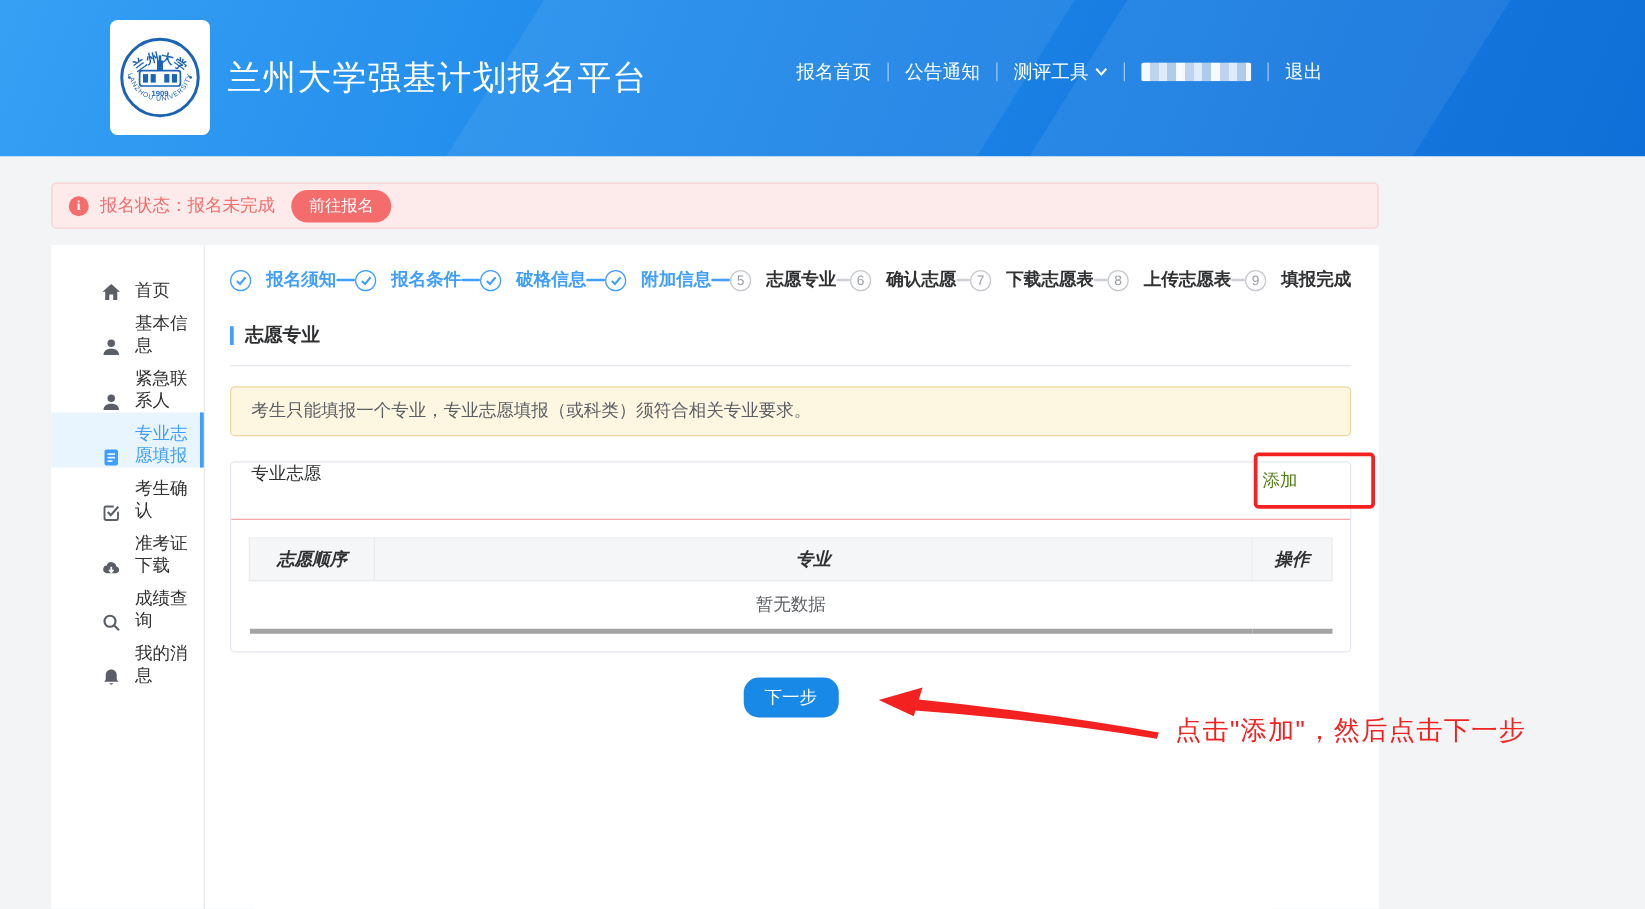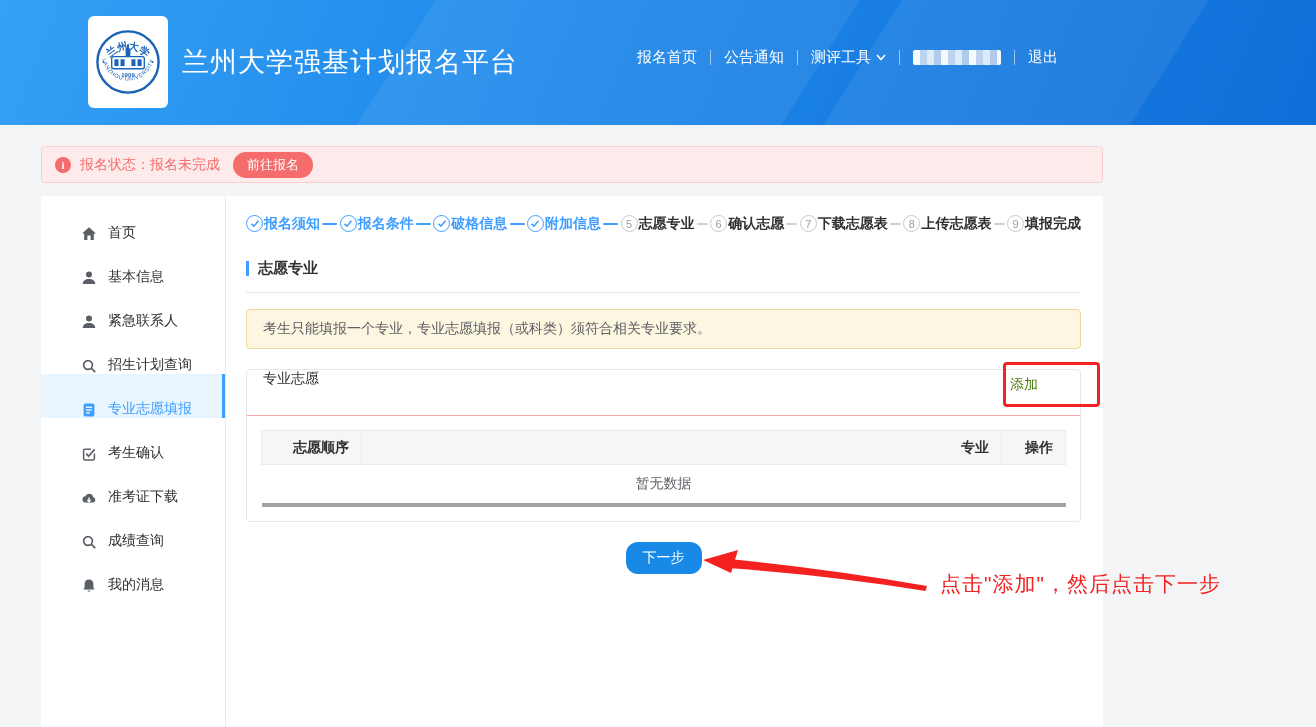--- a/index.html
+++ b/index.html
@@ -39,21 +39,21 @@
     font-size:14px; color:#303133; cursor:pointer; }
   .menu-item .mi-icon { width:16px; height:16px; color:#5a5e66; flex:0 0 16px; }
   .menu-item.active { background:#e8f4fe; color:#409eff; }
   .menu-item.active .mi-icon { color:#409eff; }
   .menu-item.active::after { content:''; position:absolute; right:0; top:0; bottom:0; width:3px; background:#409eff; }
 
   .content { flex:1; padding:16px 22px 0 20px; }
 
   
   .steps { display:flex; align-items:center; justify-content:space-between; margin-bottom:20px; height:24px; }
-  .step { display:flex; align-items:flex-start; gap:1px; font-size:14px; font-weight:bold; white-space:nowrap; }
+  .step { display:flex; align-items:flex-end; gap:12px; font-size:14px; font-weight:bold; white-space:nowrap; }
   .step.done { color:#409eff; }
   .step.pending { color:#303133; }
   .circle { width:17px; height:17px; border-radius:50%; display:flex; align-items:center; justify-content:center; flex:0 0 17px; }
   .step.done .circle { border:1.5px solid #409eff; }
   .step.pending .circle { border:1.5px solid #c6c9ce; color:#9a9da2; font-size:11px; font-weight:normal; }
   .connector { height:2.5px; border-radius:2px; }
   .connector.blue { width:15px; background:#409eff; }
   .connector.gray { width:11px; background:#cdd0d6; }
 
   
@@ -67,21 +67,21 @@
 
   
   .panel { border:1px solid #e4e7ed; border-radius:4px; }
   .panel-header { display:flex; justify-content:space-between; align-items:flex-start; height:46px; padding:0 16px;
     border-bottom:1px solid #fca5a5; }
   .panel-title { font-size:14px; color:#303133; }
   .add-btn { color:#4d7c0f; font-size:14px; background:none; border:none; cursor:pointer; padding:6px 26px; }
   .panel-body { padding:14px; }
   table.vol { width:100%; border-collapse:collapse; font-size:14px; }
   table.vol th { background:#f5f6f7; border:1px solid #e9ebee; height:34px; font-weight:bold; color:#303133;
-    text-align:right; padding:0 12px; }
+    text-align:center; padding:0 12px;font-style:italic; }
   table.vol td { border-bottom:4px solid #a3a3a3; height:40px; text-align:center; color:#5f6368; }
   .col-order { width:100px; } .col-op { width:64px; }
 
   .next-btn { display:block; margin:20px auto 0; background:#1989e8; border:none; border-radius:12px;
     color:#fff; font-size:14px; padding:7px 17px; cursor:pointer; }
 
   
   .red-box { position:absolute; left:1003px; top:362px; width:97px; height:45px; border:3px solid #f42121;
     border-radius:4px; pointer-events:none; }
   .arrow-svg { position:absolute; left:695px; top:548px; pointer-events:none; }
@@ -172,27 +172,20 @@
       </div>
 
       <div class="menu-item">
         <svg class="mi-icon" viewBox="0 0 16 16">
           <circle cx="8" cy="4.6" r="3" fill="currentColor"></circle>
           <path d="M1.8 14 C1.8 10.6 4.4 9 8 9 S14.2 10.6 14.2 14 Z" fill="currentColor"></path>
         </svg>
         <span>紧急联系人</span>
       </div>
 
-      <div class="menu-item">
-        <svg class="mi-icon" viewBox="0 0 16 16">
-          <circle cx="7" cy="7" r="4.4" fill="none" stroke="currentColor" stroke-width="1.7"></circle>
-          <line x1="10.4" y1="10.4" x2="14.2" y2="14.2" stroke="currentColor" stroke-width="1.7"></line>
-        </svg>
-        <span>招生计划查询</span>
-      </div>
 
       <div class="menu-item active">
         <svg class="mi-icon" viewBox="0 0 16 16">
           <rect x="2.6" y="1.6" width="10.8" height="12.8" rx="1.6" fill="currentColor"></rect>
           <rect x="5" y="4.6" width="6" height="1.4" fill="#e8f4fe"></rect>
           <rect x="5" y="7.4" width="6" height="1.4" fill="#e8f4fe"></rect>
           <rect x="5" y="10.2" width="4" height="1.4" fill="#e8f4fe"></rect>
         </svg>
         <span>专业志愿填报</span>
       </div>

